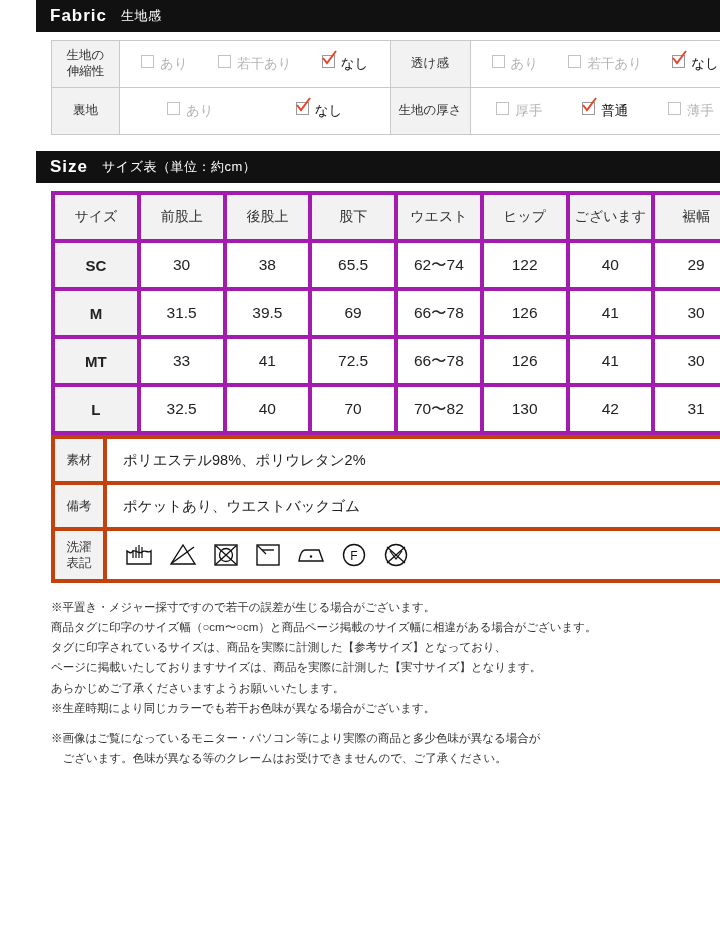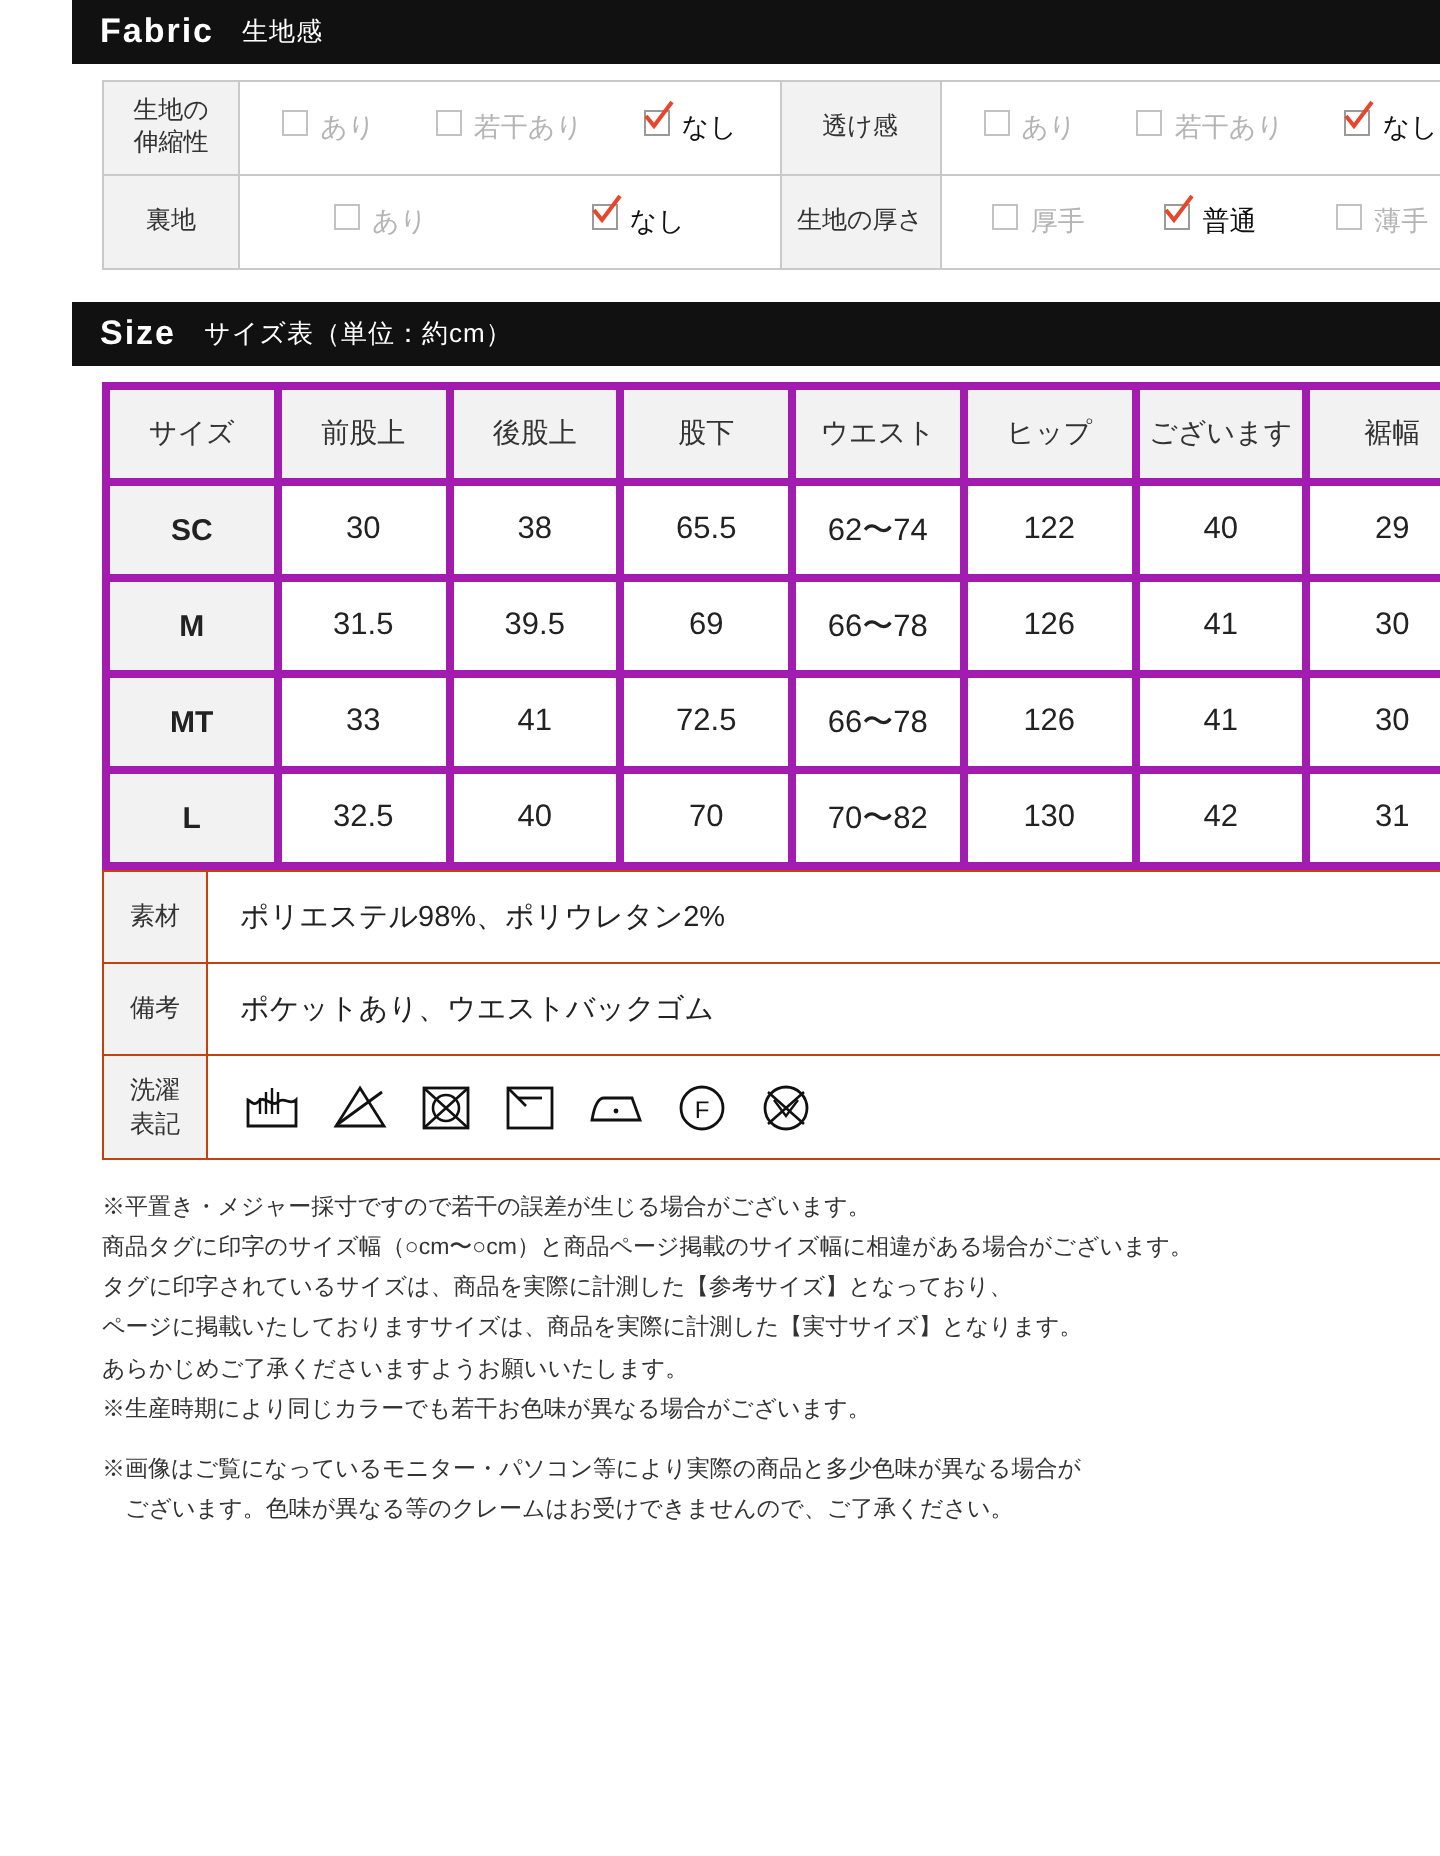--- a/index.html
+++ b/index.html
@@ -122,21 +122,21 @@
     color: #222;
   }
 
   
   .info-table {
     width: 690px;
     margin: 0 15px;
     table-layout: fixed;
   }
   .info-table td {
-    border: 1px solid #c2410c;
+    border: 4px solid #c2410c;
     vertical-align: middle;
   }
   .info-label {
     background: #f2f2f2;
     width: 52px;
     text-align: center;
     font-size: 12.5px;
     line-height: 1.3;
     color: #333;
     height: 46px;

